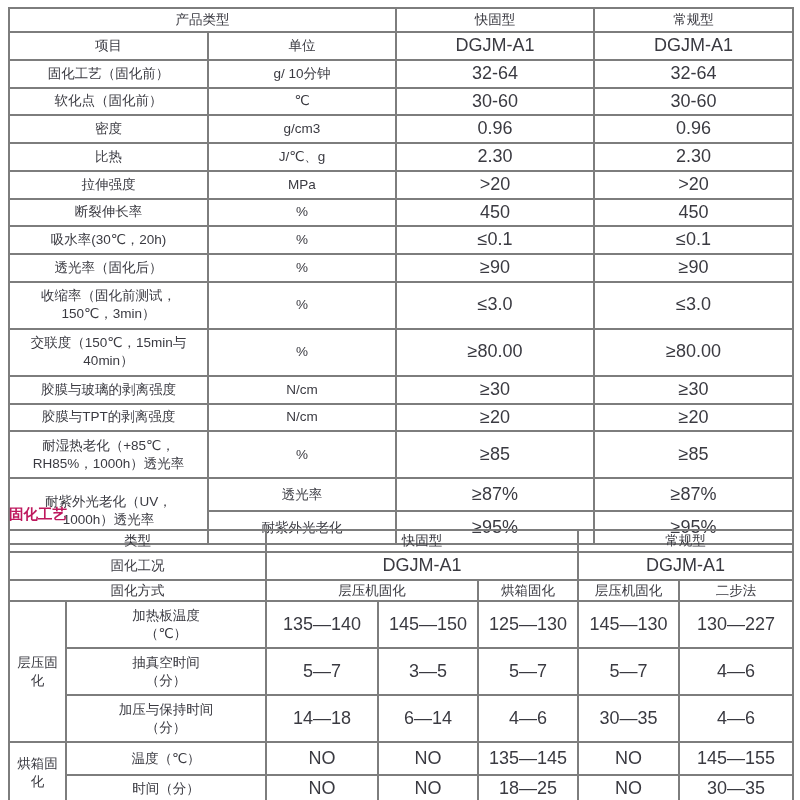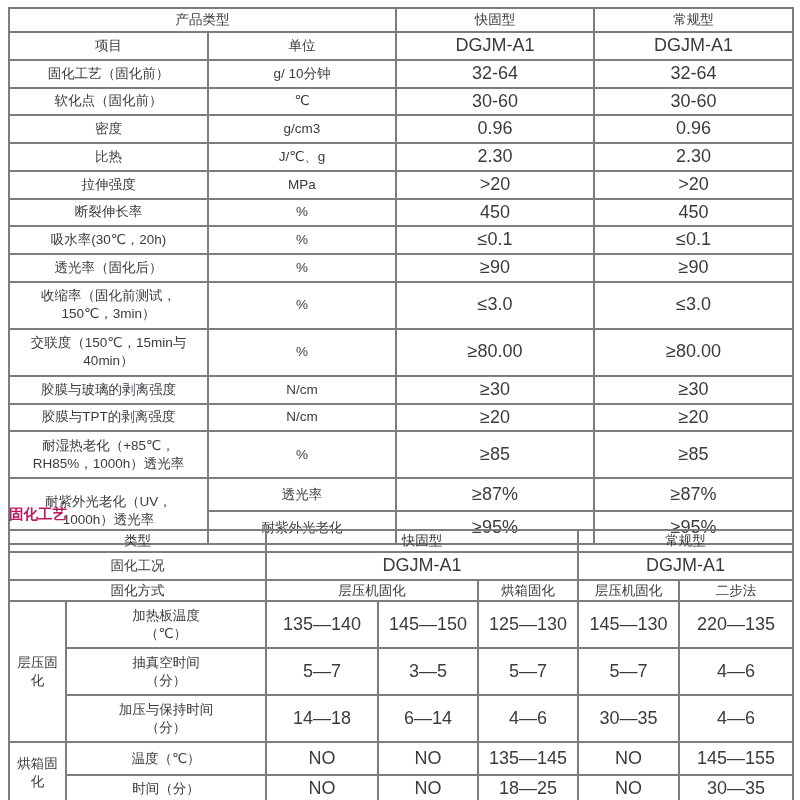--- a/index.html
+++ b/index.html
@@ -186,21 +186,21 @@
 
   <tr class="tall">
     <td rowspan="3">层压固
 化</td>
     <td>加热板温度
 （℃）</td>
     <td class="num">135—140</td>
     <td class="num">145—150</td>
     <td class="num">125—130</td>
     <td class="num">145—130</td>
-    <td class="num">220—135</td>
+    <td class="num">130—227</td>
   </tr>
   <tr class="tall">
     <td>抽真空时间
 （分）</td>
     <td class="num">5—7</td>
     <td class="num">3—5</td>
     <td class="num">5—7</td>
     <td class="num">5—7</td>
     <td class="num">4—6</td>
   </tr>

